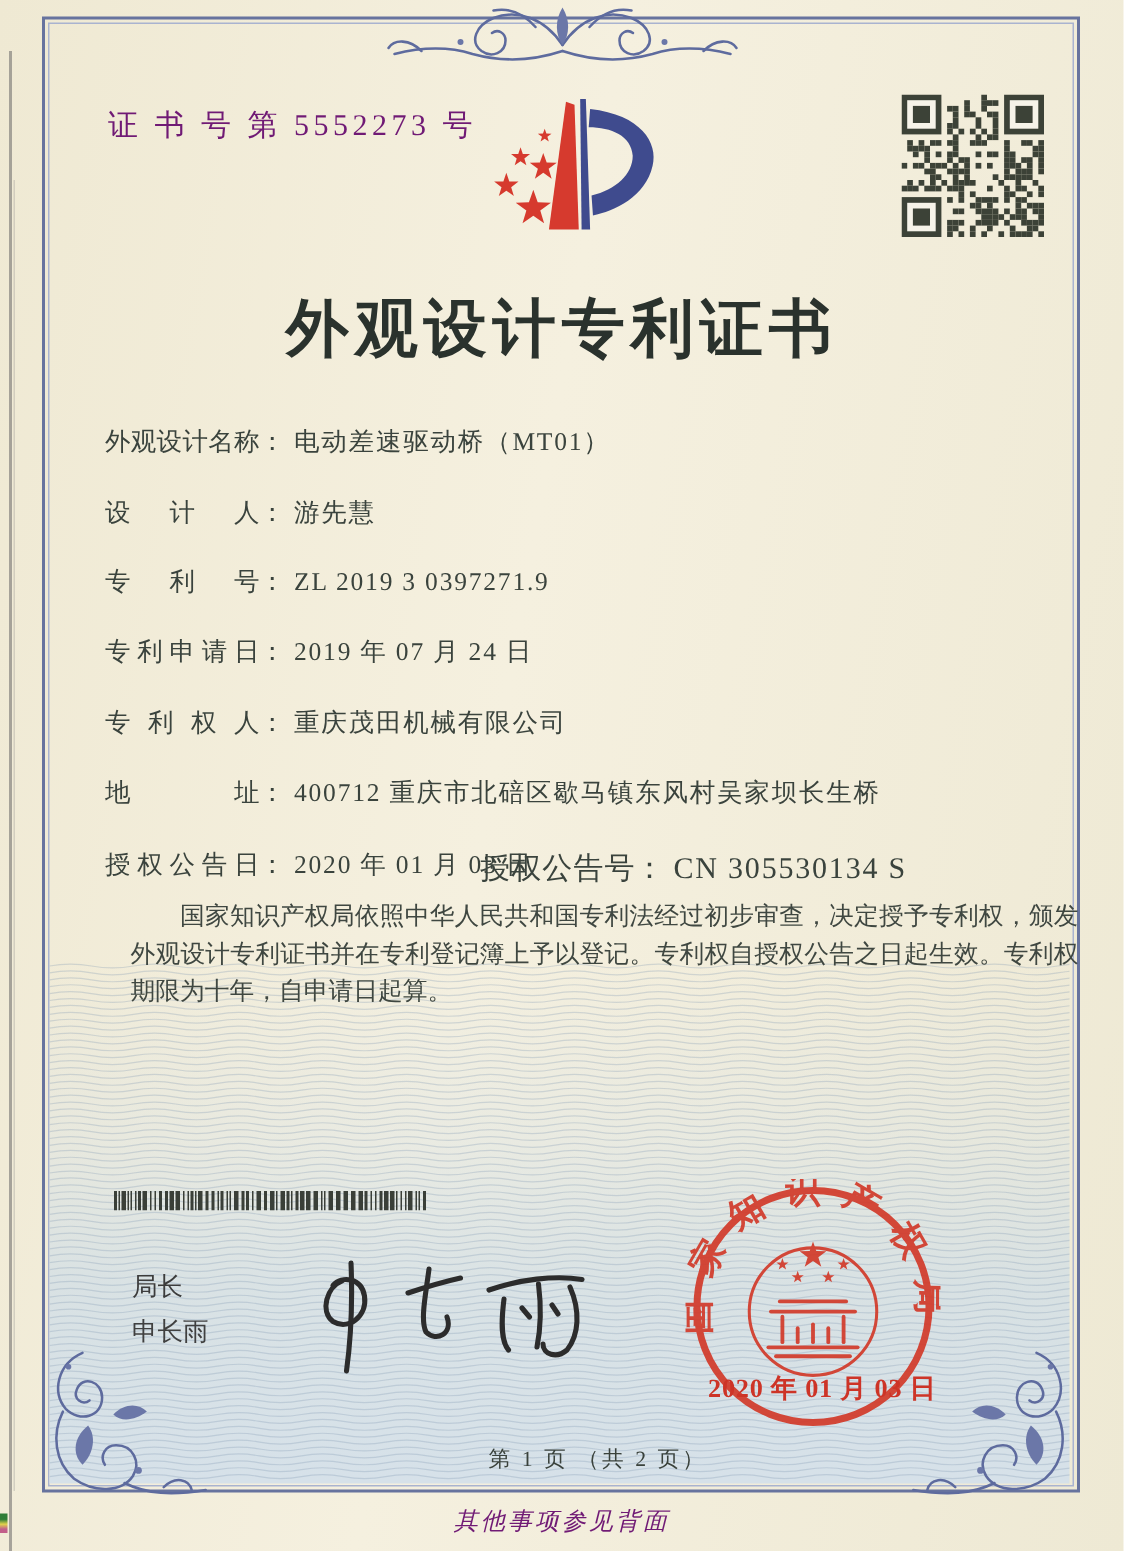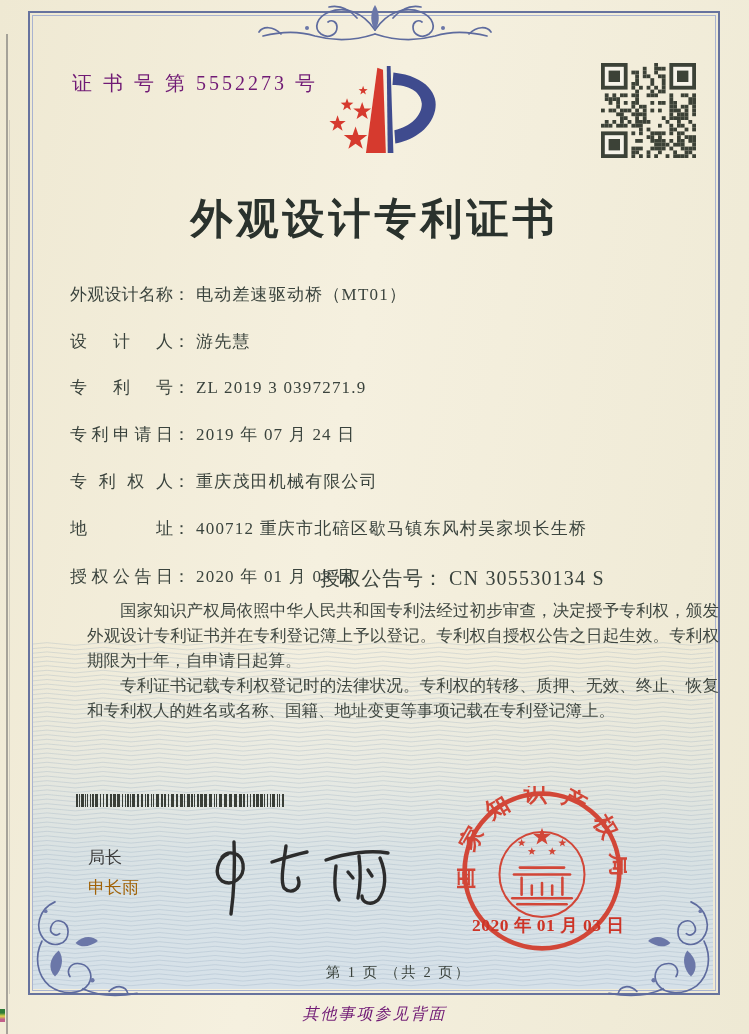--- a/index.html
+++ b/index.html
@@ -35,21 +35,21 @@
   .frow2{left:320px;font-size:20px;white-space:nowrap;}
   
   .paras{left:71px;top:598px;width:632px;font-size:16.5px;line-height:25px;
     text-align:justify;color:#3f4741;margin-left:16px;}
   .paras p{margin:0;text-indent:2em;}
   
   .barcode{left:76px;top:794px;width:212px;height:13px;}
   
   .sig-role{left:88px;top:846px;font-size:17px;color:#3c3c3c;
     font-family:"Liberation Sans","DejaVu Sans",sans-serif;}
-  .sig-name{left:88px;top:876px;font-size:17px;color:#a16207;
+  .sig-name{left:88px;top:876px;font-size:17px;color:#404040;
     font-family:"Liberation Sans","DejaVu Sans",sans-serif;}
   .sig-svg{left:200px;top:836px;width:210px;height:82px;}
   
   .seal{left:457px;top:786px;width:170px;height:170px;opacity:.92;}
   .seal-date{left:472px;top:913px;font-size:17.5px;color:#cd3427;letter-spacing:.5px;
     font-weight:bold;font-family:"Liberation Serif","DejaVu Serif",serif;}
   
   .page-no{left:0;top:963px;width:749px;text-align:center;font-size:14.5px;
     letter-spacing:2px;color:#3a423c;padding-left:24px;}
   .back-note{left:0;top:1004px;width:749px;text-align:center;font-size:16px;
@@ -357,21 +357,20 @@
 </div>
 <div class="abs frow" style="top:565px">
   <span class="flabel">授权公告日</span><span class="fcolon">：</span><span class="fvalue">2020 年 01 月 03 日</span>
 </div>
 <div class="abs frow2" style="top:565px">
   <span class="flabel">授权公告号</span><span class="fcolon">：</span><span class="fvalue">CN 305530134 S</span>
 </div>
 
 <div class="abs paras">
   <p>国家知识产权局依照中华人民共和国专利法经过初步审查，决定授予专利权，颁发外观设计专利证书并在专利登记簿上予以登记。专利权自授权公告之日起生效。专利权期限为十年，自申请日起算。</p>
-  <p>专利证书记载专利权登记时的法律状况。专利权的转移、质押、无效、终止、恢复和专利权人的姓名或名称、国籍、地址变更等事项记载在专利登记簿上。</p>
 </div>
 
 <svg id="barcode" class="abs barcode" viewBox="0 0 212 13" fill="#3a3f38">
     <rect x="0" y="0" width="2" height="13"></rect>
     <rect x="3" y="0" width="1" height="13"></rect>
     <rect x="5" y="0" width="3" height="13"></rect>
     <rect x="9" y="0" width="1" height="13"></rect>
     <rect x="11" y="0" width="1" height="13"></rect>
     <rect x="14" y="0" width="1" height="13"></rect>
     <rect x="16" y="0" width="2" height="13"></rect>

